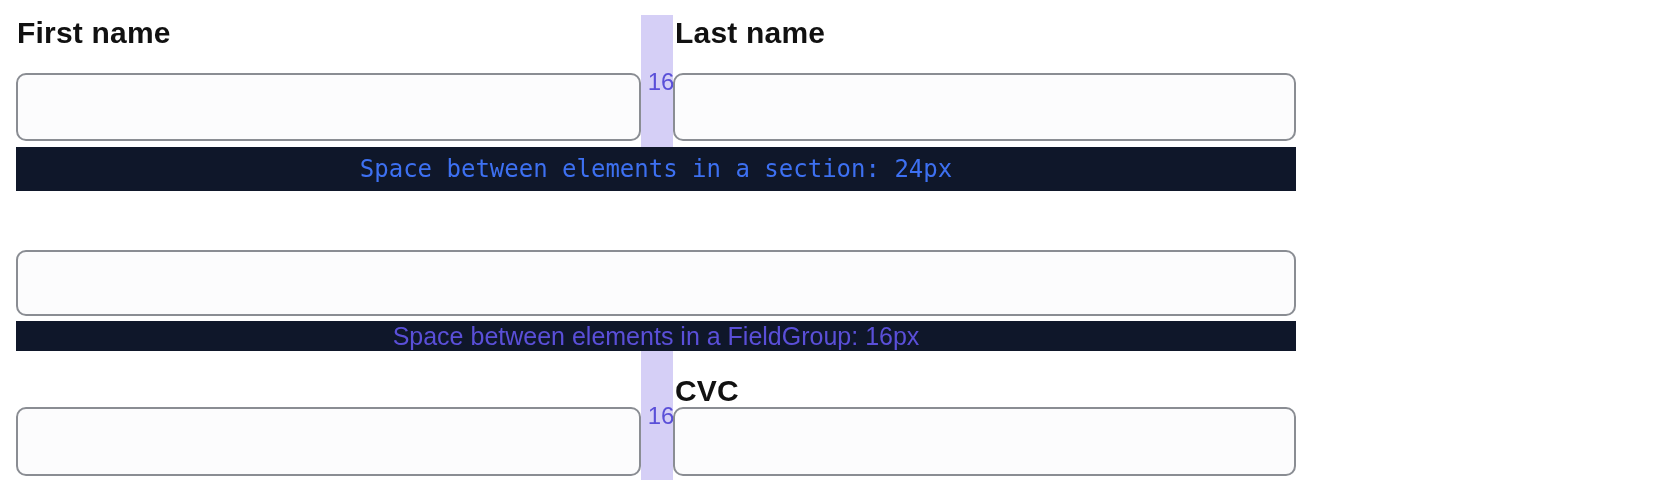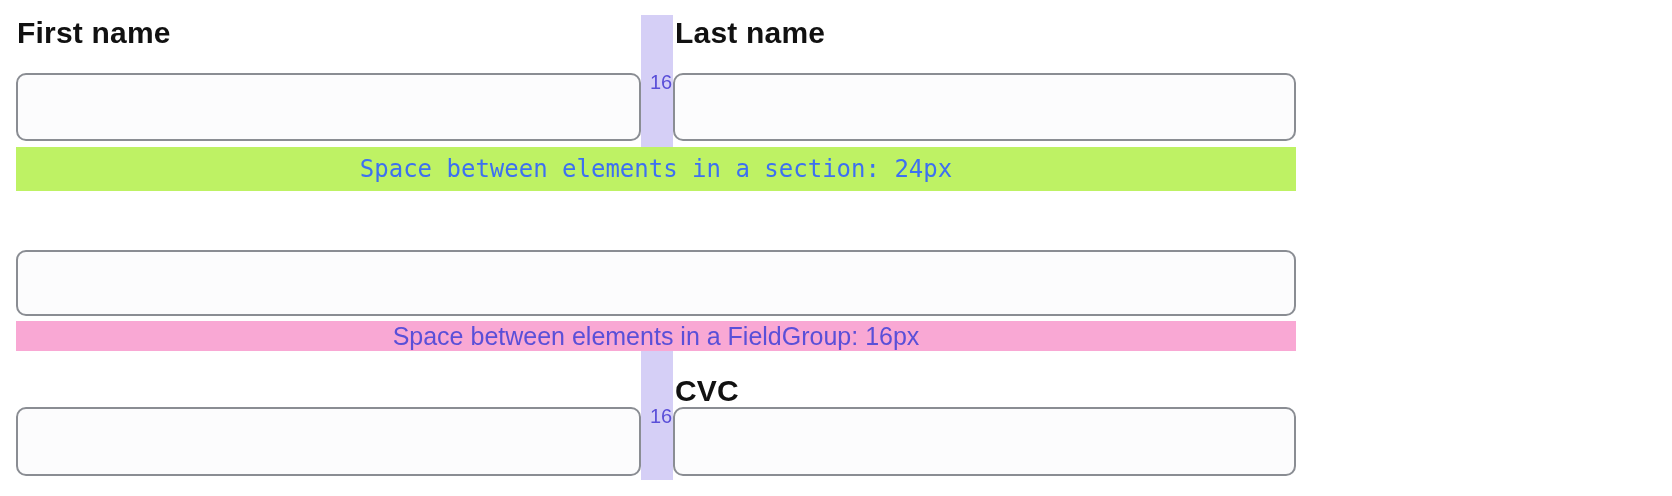--- a/index.html
+++ b/index.html
@@ -37,46 +37,46 @@
   
   .vgap {
     position: absolute;
     width: 32px;
     background: #D5CFF6;
   }
   .vgap-label {
     position: absolute;
     width: 40px;
     text-align: center;
-    font-size: 20px;
+    font-size: 24px;
     line-height: 26px;
     color: #5A4FD8;
     font-weight: 400;
   }
   
   .band {
     position: absolute;
     left: 16px;
     width: 1280px;
     display: flex;
     align-items: center;
     justify-content: center;
   }
   .band-section {
     top: 147px; height: 44px;
-    background: #bef264;
+    background: #0f172a;
   }
   .band-section .band-text {
     font-family: "DejaVu Sans Mono", "Liberation Mono", monospace;
     font-size: 24px;
     color: #3D70F1;
   }
   .band-fieldgroup {
     top: 321px; height: 30px;
-    background: #f9a8d4;
+    background: #0f172a;
   }
   .band-fieldgroup .band-text {
     font-family: "Liberation Sans", sans-serif;
     font-size: 25px;
     color: #5A4FD8;
   }
   .band-text { white-space: nowrap; }
 
   
   #label-first   { left: 17px;  top: 14px; }

